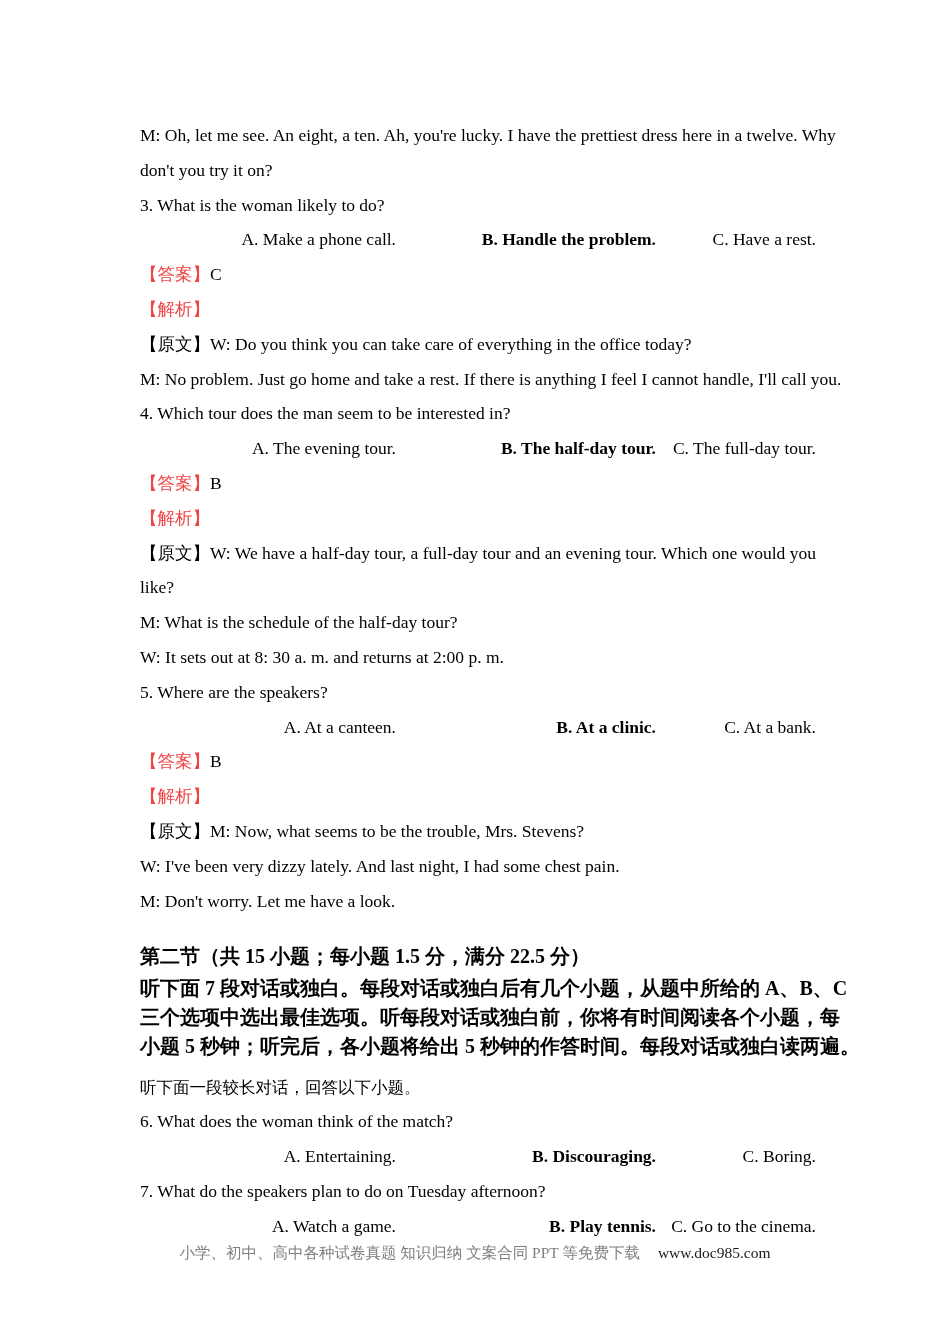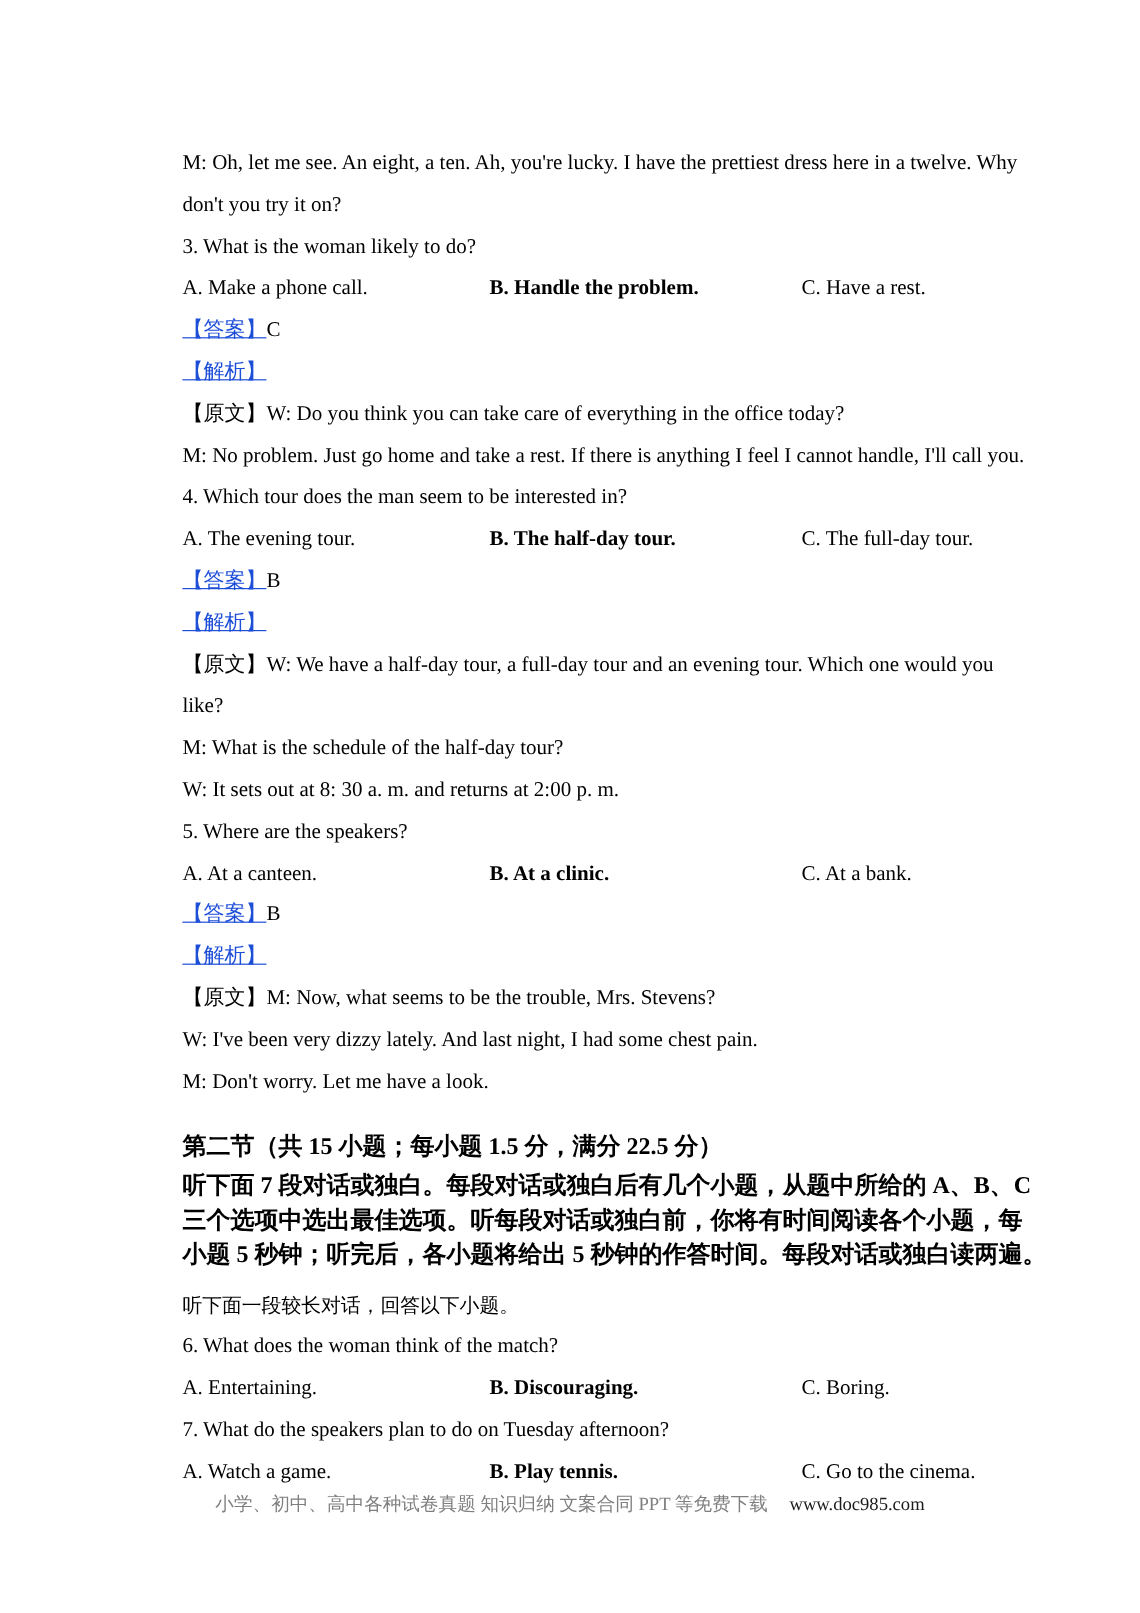--- a/index.html
+++ b/index.html
@@ -8,37 +8,38 @@
     height: 1344px;
     background: #ffffff;
     color: #000000;
     font-family: "Liberation Serif", "DejaVu Serif", serif;
     position: relative;
     overflow: hidden;
   }
   .page {
     position: absolute;
     top: 118px;
-    left: 152px;
+    left: 140px;
     width: 676px;
   }
   .line {
     font-size: 17.5px;
     line-height: 34.8px;
     white-space: nowrap;
   }
   .options {
     display: flex;
     font-size: 17.5px;
     line-height: 34.8px;
+    text-align: right;
   }
   .opt-a { width: 256px; }
   .opt-b { width: 260px; font-weight: bold; }
   .opt-c { flex: 1; }
-  .blue { color: #1d4ed8; text-decoration: underline; }
+  .blue { color: #ef4444; }
   .sec-head {
     font-size: 20px;
     font-weight: bold;
     line-height: 36px;
     margin-top: 20px;
     white-space: nowrap;
   }
   .sec-body {
     font-size: 20px;
     font-weight: bold;

